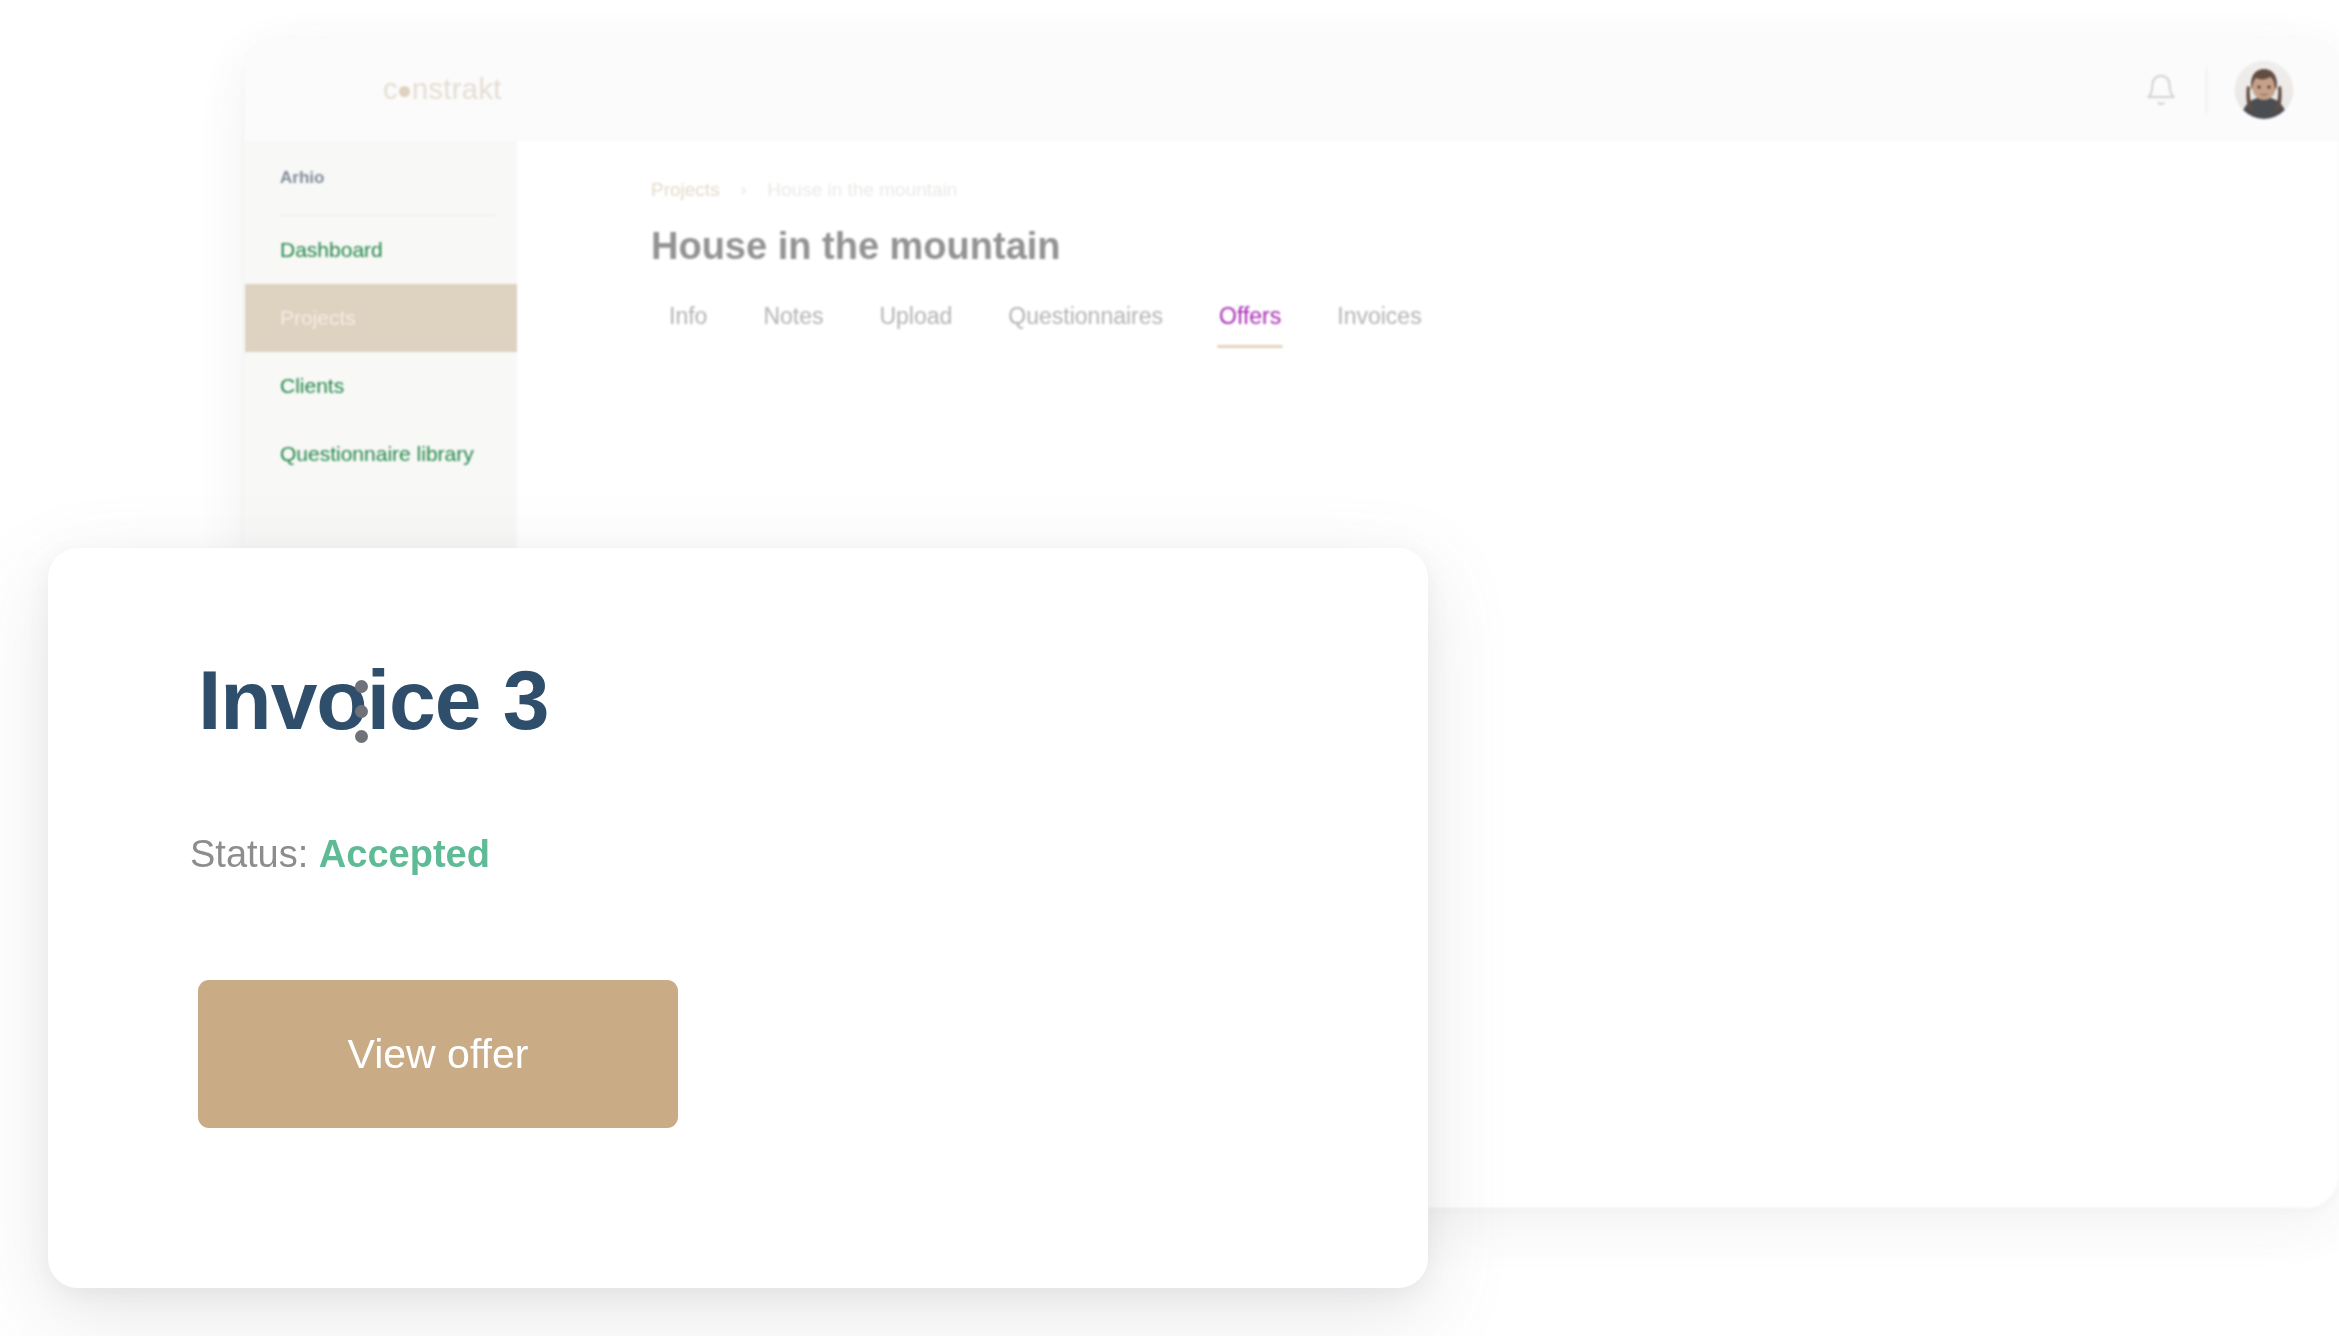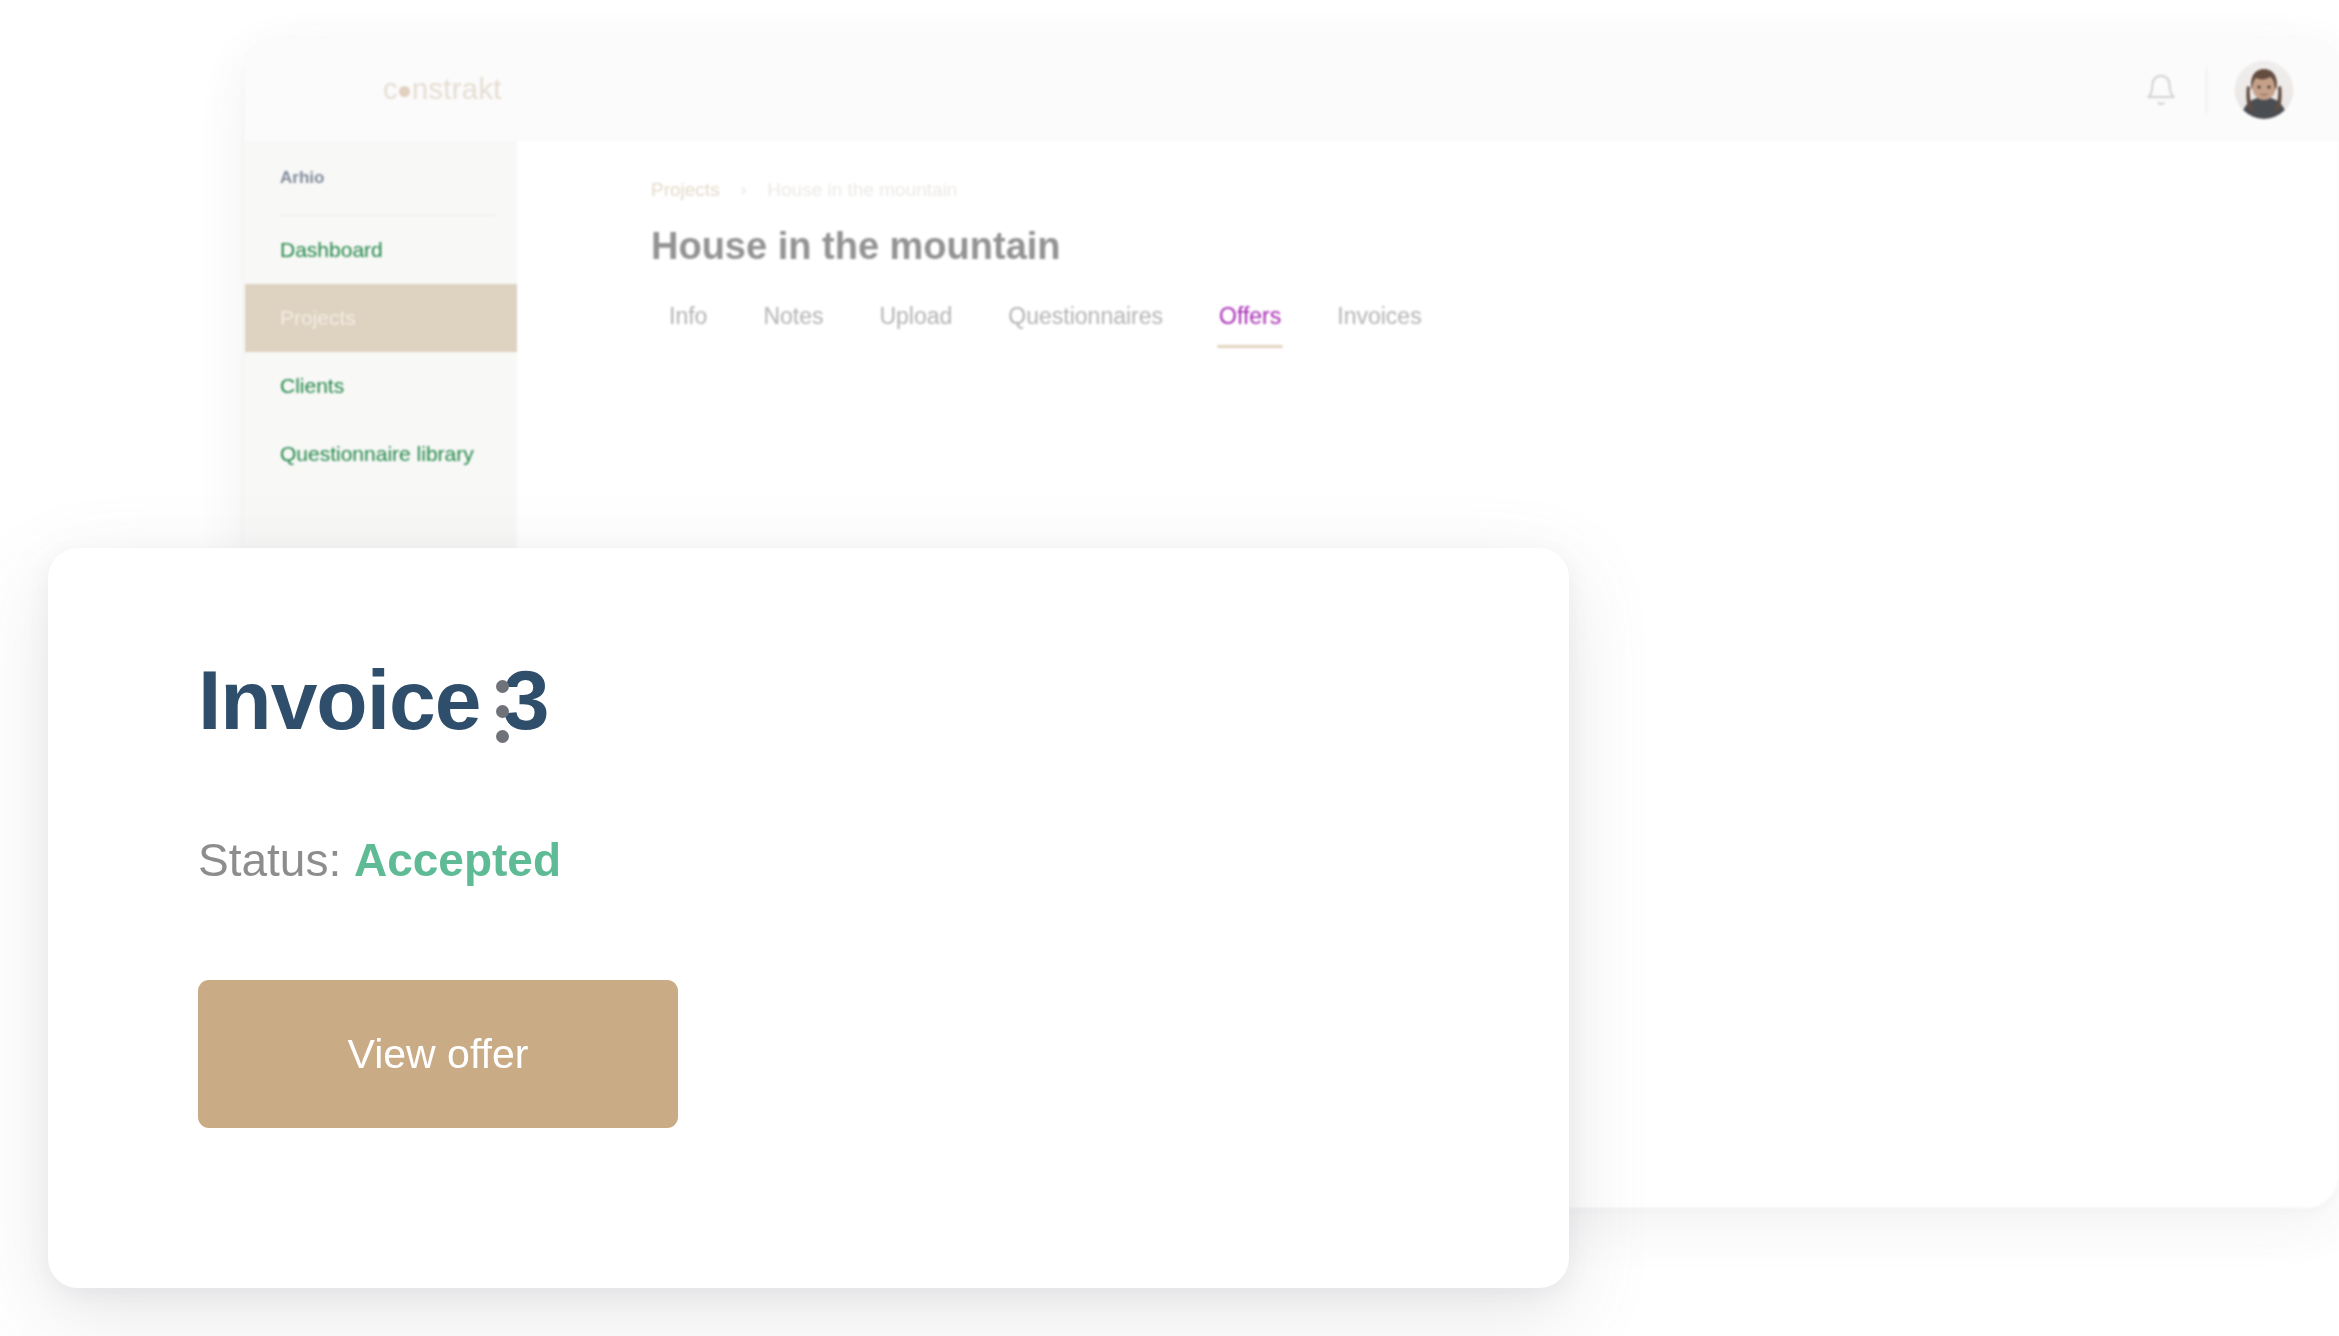--- a/index.html
+++ b/index.html
@@ -124,33 +124,33 @@
   .kebab i{ width:6px; height:6px; border-radius:50%; background:#c9c9c9; display:block; }
 
   
   .content-panel{
     position:absolute; left:406px; top:860px; right:0; height:340px;
     background:#ffffff;
   }
 
   
   .modal{
-    position:absolute; left:48px; top:548px; width:1521px; height:740px;
+    position:absolute; left:48px; top:548px; width:1380px; height:740px;
     background:#ffffff; border-radius:30px;
     box-shadow:0 26px 80px rgba(110,115,125,.17), 0 6px 22px rgba(110,115,125,.08);
     padding:0;
   }
   .modal-title{
     position:absolute; left:150px; top:110px;
     font-size:84px; font-weight:700; color:#2e4e6b; letter-spacing:-1px;
     white-space:nowrap; line-height:1;
   }
   .modal-status{
-    position:absolute; left:150px; top:285px;
-    font-size:46px; color:#8d8d8d; font-weight:400; white-space:nowrap;
+    position:absolute; left:142px; top:285px;
+    font-size:38px; color:#8d8d8d; font-weight:400; white-space:nowrap;
   }
   .modal-status .val{ color:#5fbb96; font-weight:700; }
   .modal-btn{
     position:absolute; left:150px; top:432px;
     width:480px; height:148px; border-radius:11px;
     background:#c9ab86; color:#ffffff; font-size:41px;
     display:flex; align-items:center; justify-content:center;
     border:none; white-space:nowrap;
   }
   .modal-kebab{

